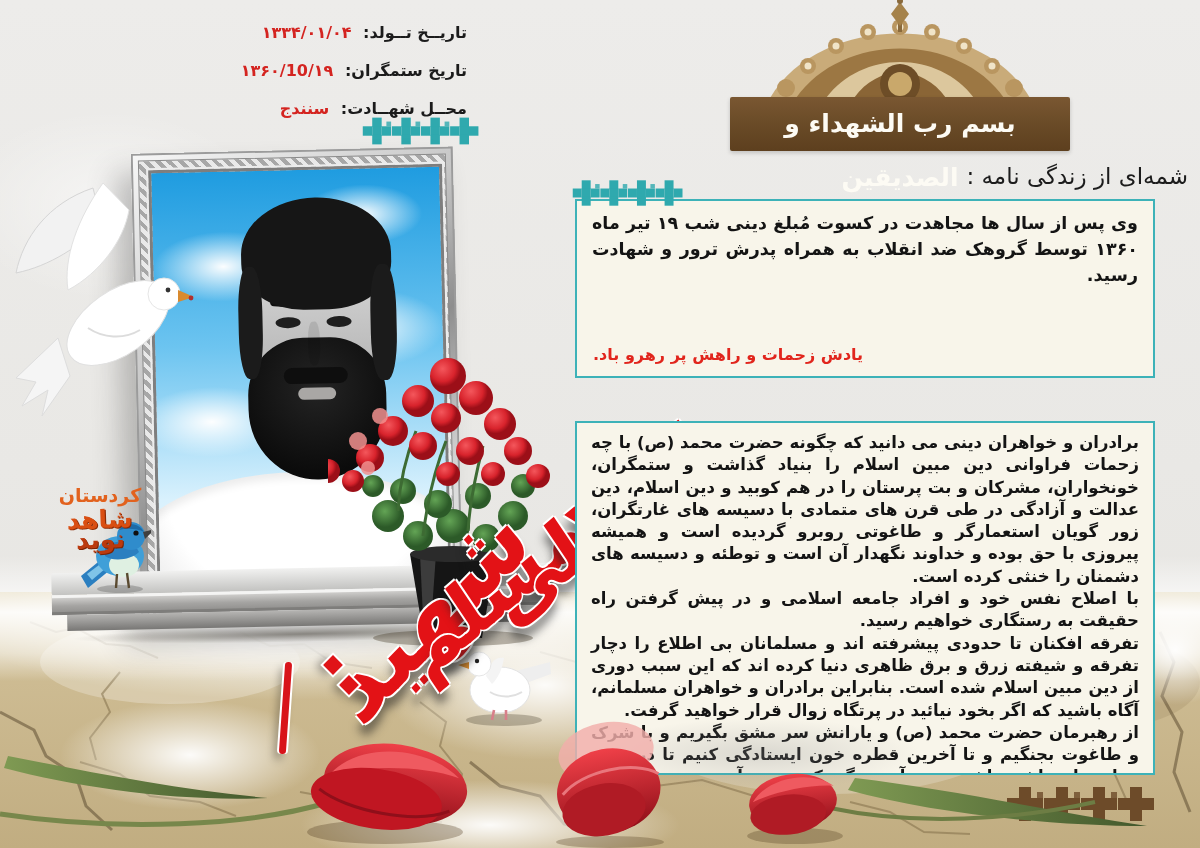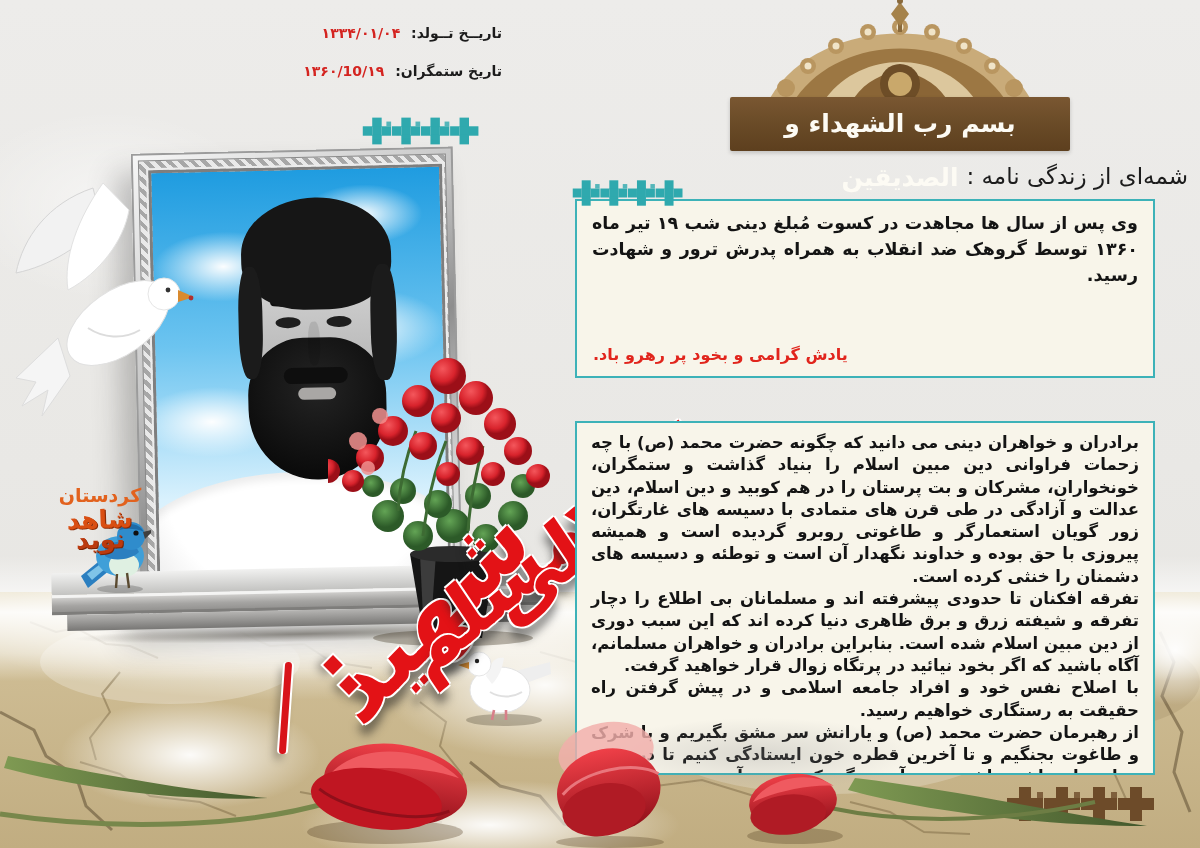--- a/index.html
+++ b/index.html
@@ -2,22 +2,22 @@
 <html lang="fa"><head>
 <meta charset="utf-8">
 <style>
   html,body{margin:0;padding:0;}
   .poster{position:relative;width:1200px;height:848px;overflow:hidden;
     background:linear-gradient(180deg,#edecea 0%,#e9e8e5 55%,#e6e4e0 100%);
     font-family:"DejaVu Sans",sans-serif;}
   .abs{position:absolute;}
 
   
-  .info{position:absolute;top:14px;right:698px;width:420px;direction:rtl;
-    font-weight:bold;font-size:14px;line-height:38px;color:#1b1b1b;}
+  .info{position:absolute;top:14px;right:733px;width:420px;direction:rtl;
+    font-weight:bold;font-size:16px;line-height:38px;color:#1b1b1b;}
   .info .val{color:#d42420;padding-right:6px;}
 
   
   .orn-checker{position:absolute;}
 
   
   .banner{position:absolute;left:730px;top:97px;width:340px;height:54px;
     background:linear-gradient(180deg,#7a5732 0%,#6b4c28 45%,#5d3f1e 100%);
     color:#fdfbf4;font-weight:bold;font-size:25px;line-height:54px;text-align:center;
     direction:rtl;border-radius:2px;box-shadow:0 2px 4px rgba(0,0,0,.18);}
@@ -106,20 +106,24 @@
 
   <div class="info">
     <div>
       <span>تاریــخ تــولد:</span>
       <span class="val">۱۳۳۴/۰۱/۰۴</span>
     </div>
     <div>
       <span>تاریخ ستمگران:</span>
       <span class="val">۱۳۶۰/10/۱۹</span>
     </div>
+    <div>
+      <span>محــل شهــادت:</span>
+      <span class="val">سنندج</span>
+    </div>
   </div>
 
   <svg class="orn-checker" style="left:362px;top:115px;" width="118" height="32" viewBox="0 0 150 40">
     <g fill="#2fa9ae">
       <rect x="13" y="3" width="12" height="12"></rect>
         <rect x="1" y="14" width="12" height="12"></rect>
         <rect x="13" y="14" width="12" height="12"></rect>
         <rect x="25" y="14" width="12" height="12"></rect>
         <rect x="13" y="25" width="12" height="12"></rect>
       <rect x="50" y="3" width="12" height="12"></rect>
@@ -349,21 +353,21 @@
   <div class="cal" style="left:385px;top:545px;font-size:76px;transform:rotate(-40deg) skewX(-6deg);">مسلم</div>
   <div class="cal" style="left:470px;top:492px;font-size:76px;transform:rotate(-40deg) skewX(-6deg);">جلالی</div>
   <div class="cal" style="left:556px;top:424px;font-size:76px;transform:rotate(-40deg) skewX(-6deg);">زاده</div>
   <div class="cal-tail"></div>
   <div class="cal-dot" style="left:326px;top:658px;"></div>
   <div class="cal-dot" style="left:342px;top:678px;"></div>
 
   <div class="sec-heading" style="top:163px;">شمه‌ای از زندگی نامه :</div>
   <div class="txtbox bio-box">
     <p>وی پس از سال ها مجاهدت در کسوت مُبلغ دینی شب ۱۹ تیر ماه ۱۳۶۰ توسط گروهک ضد انقلاب به همراه پدرش ترور و شهادت رسید.</p>
-    <div class="memorial-note">یادش گرامی و بخود پر رهرو باد.</div>
+    <div class="memorial-note">یادش زحمات و راهش پر رهرو باد.</div>
   </div>
   <svg class="orn-checker" style="left:572px;top:178px;z-index:12;" width="112" height="30" viewBox="0 0 150 40">
     <g fill="#2fa9ae">
       <rect x="13" y="3" width="12" height="12"></rect>
         <rect x="1" y="14" width="12" height="12"></rect>
         <rect x="13" y="14" width="12" height="12"></rect>
         <rect x="25" y="14" width="12" height="12"></rect>
         <rect x="13" y="25" width="12" height="12"></rect>
       <rect x="50" y="3" width="12" height="12"></rect>
         <rect x="38" y="14" width="12" height="12"></rect>
@@ -381,22 +385,22 @@
         <rect x="136" y="14" width="12" height="12"></rect>
         <rect x="124" y="25" width="12" height="12"></rect>
       <rect x="31" y="8" width="6" height="6" opacity=".8"></rect>
         <rect x="68" y="8" width="6" height="6" opacity=".8"></rect>
         <rect x="105" y="8" width="6" height="6" opacity=".8"></rect>
     </g>
   </svg>
 
   <div class="txtbox will-box">
     <p>برادران و خواهران دینی می دانید که چگونه حضرت محمد (ص) با چه زحمات فراوانی دین مبین اسلام را بنیاد گذاشت و ستمگران، خونخواران، مشرکان و بت پرستان را در هم کوبید و دین اسلام، دین عدالت و آزادگی در طی قرن های متمادی با دسیسه های غارتگران، زور گویان استعمارگر و طاغوتی روبرو گردیده است و همیشه پیروزی با حق بوده و خداوند نگهدار آن است و توطئه و دسیسه های دشمنان را خنثی کرده است.</p>
+    <p>با اصلاح نفس خود و افراد جامعه اسلامی و در پیش گرفتن راه حقیقت به رستگاری خواهیم رسید.</p>
     <p>تفرقه افکنان تا حدودی پیشرفته اند و مسلمانان بی اطلاع را دچار تفرقه و شیفته زرق و برق ظاهری دنیا کرده اند که این سبب دوری از دین مبین اسلام شده است. بنابراین برادران و خواهران مسلمانم، آگاه باشید که اگر بخود نیائید در پرتگاه زوال قرار خواهید گرفت.</p>
-    <p>با اصلاح نفس خود و افراد جامعه اسلامی و در پیش گرفتن راه حقیقت به رستگاری خواهیم رسید.</p>
     <p>از رهبرمان حضرت محمد (ص) و یارانش سر مشق بگیریم و با شرک و طاغوت بجنگیم و تا آخرین قطره خون ایستادگی کنیم تا در حزب خدای جای داشته باشیم و در آن زندگی کنیم و بر آن بمیریم.</p>
   </div>
   <div class="wisp" style="left:600px;top:718px;width:320px;height:72px;z-index:12;"></div>
 
   <svg class="orn-checker" style="left:1005px;top:784px;z-index:5;" width="152" height="40" viewBox="0 0 150 40">
     <g fill="#6d4b29">
       <rect x="13" y="3" width="12" height="12"></rect>
         <rect x="1" y="14" width="12" height="12"></rect>
         <rect x="13" y="14" width="12" height="12"></rect>
         <rect x="25" y="14" width="12" height="12"></rect>

